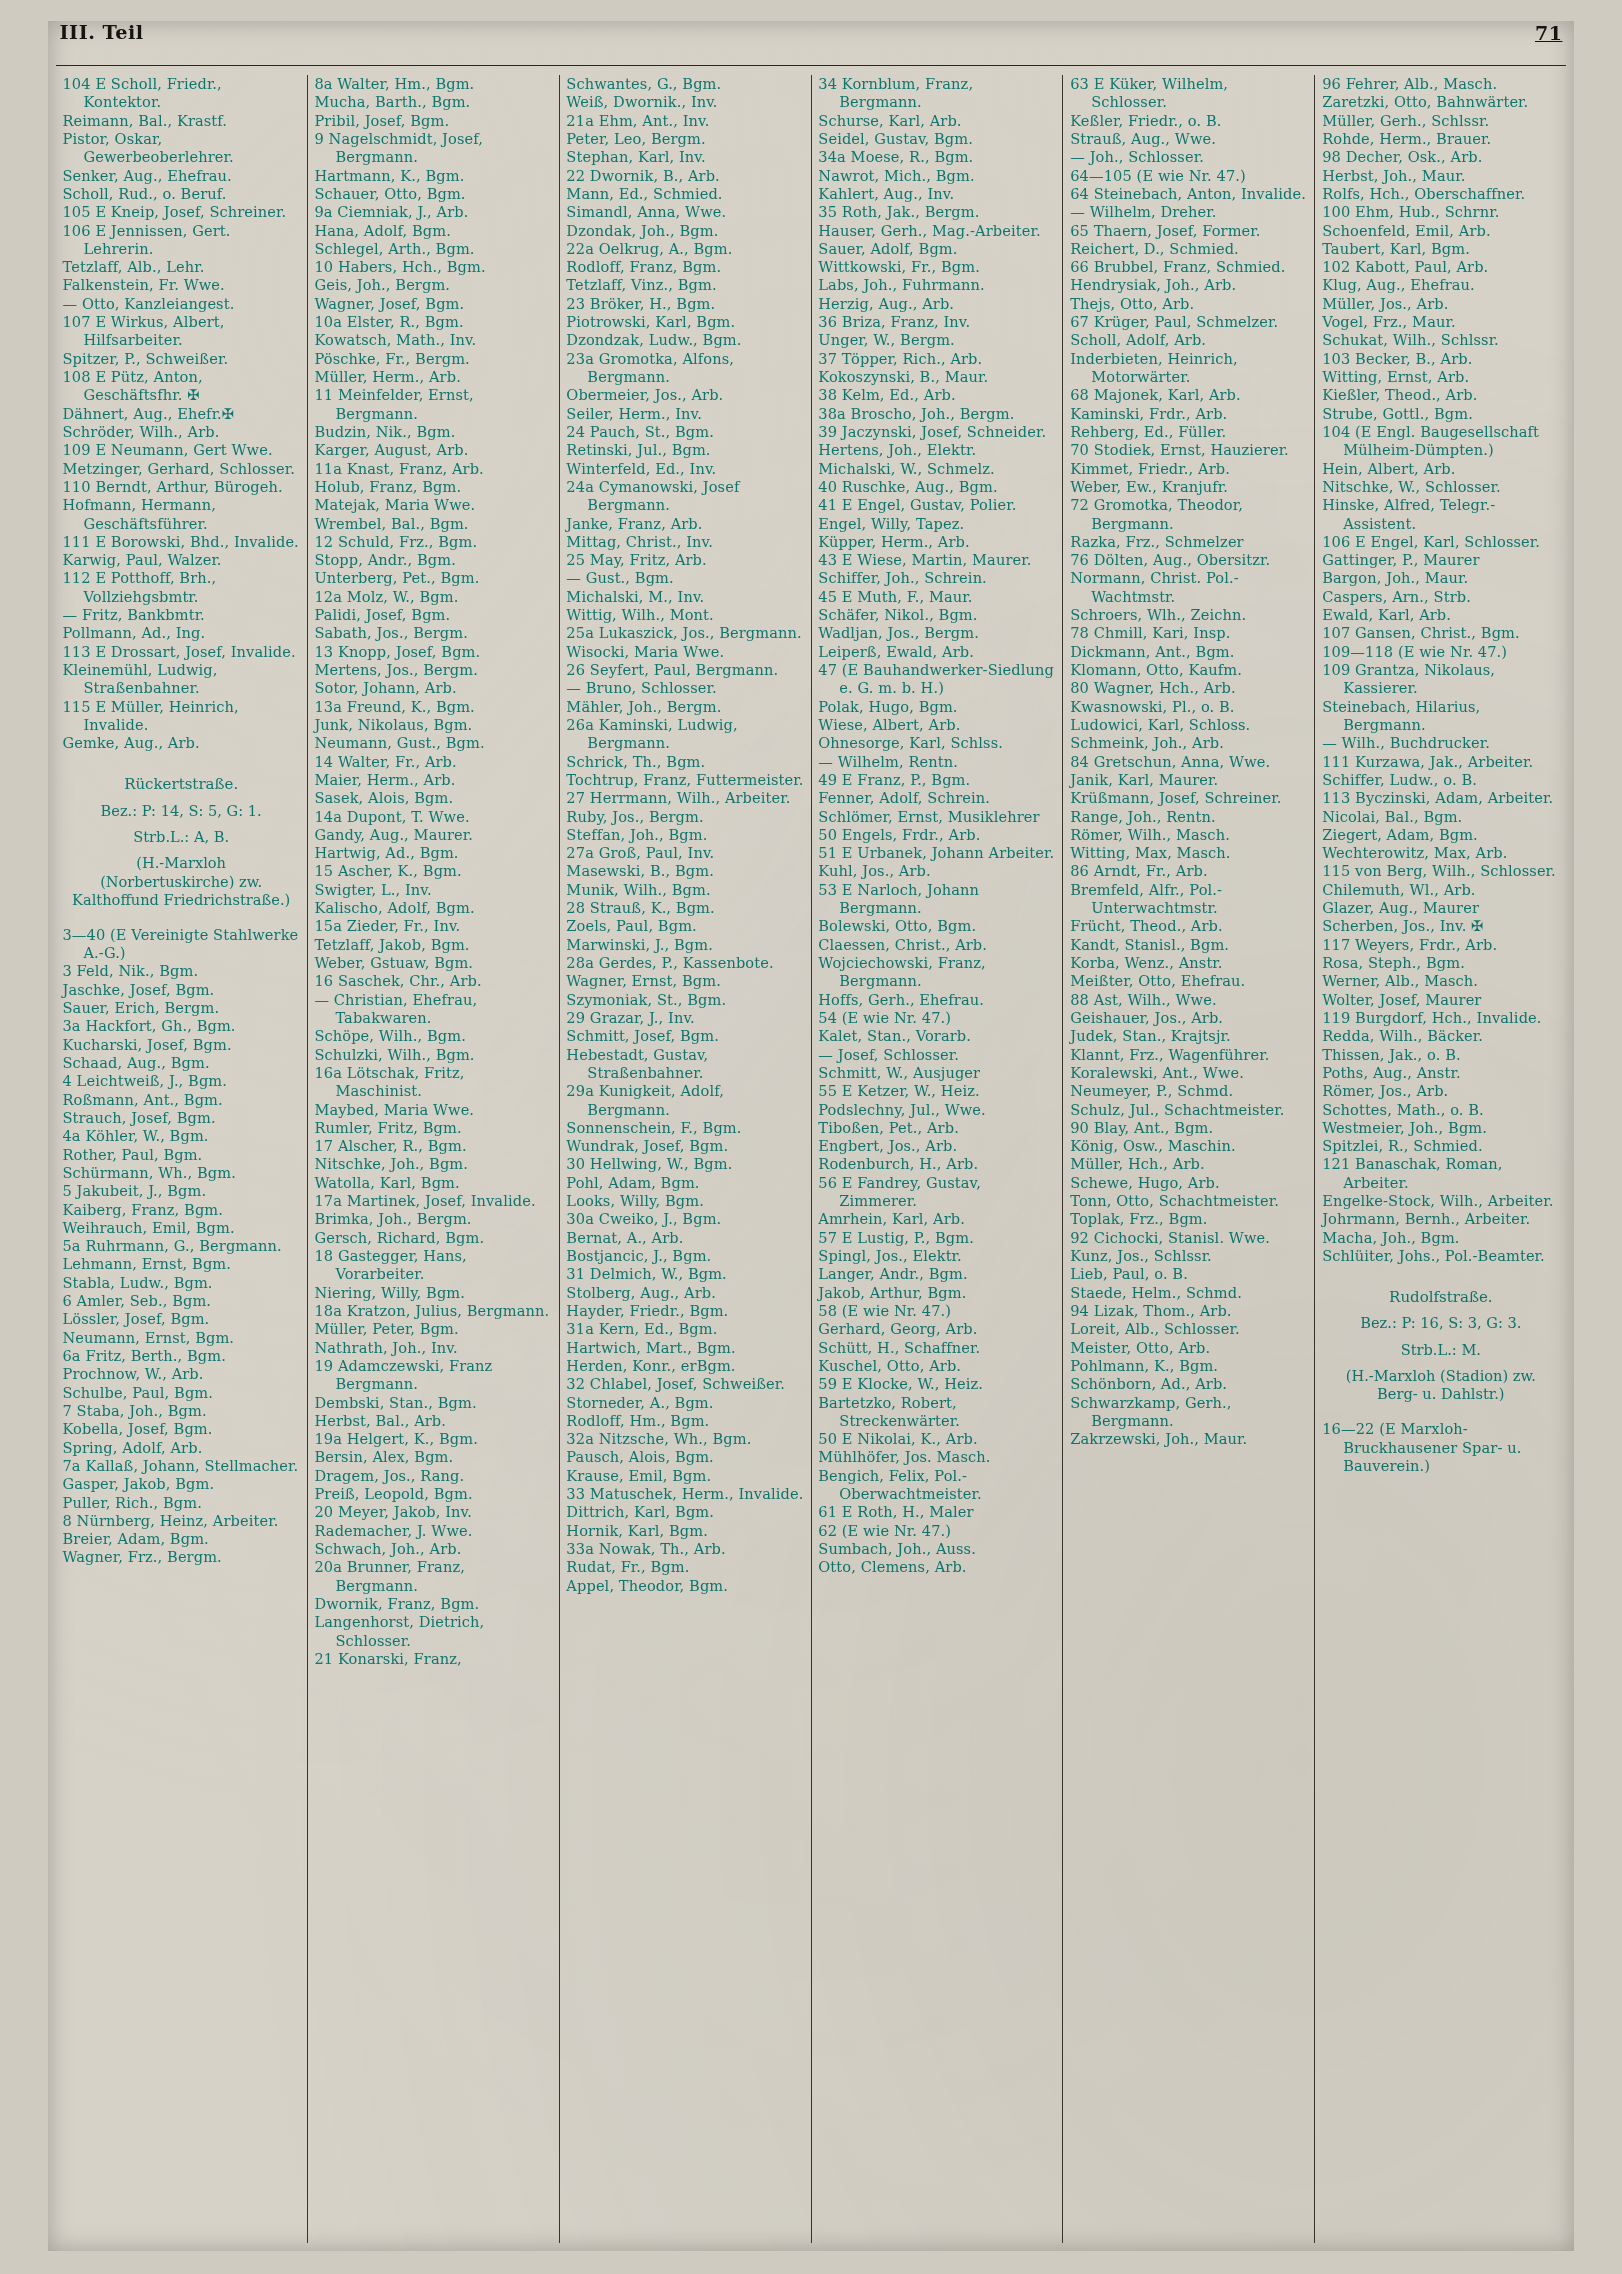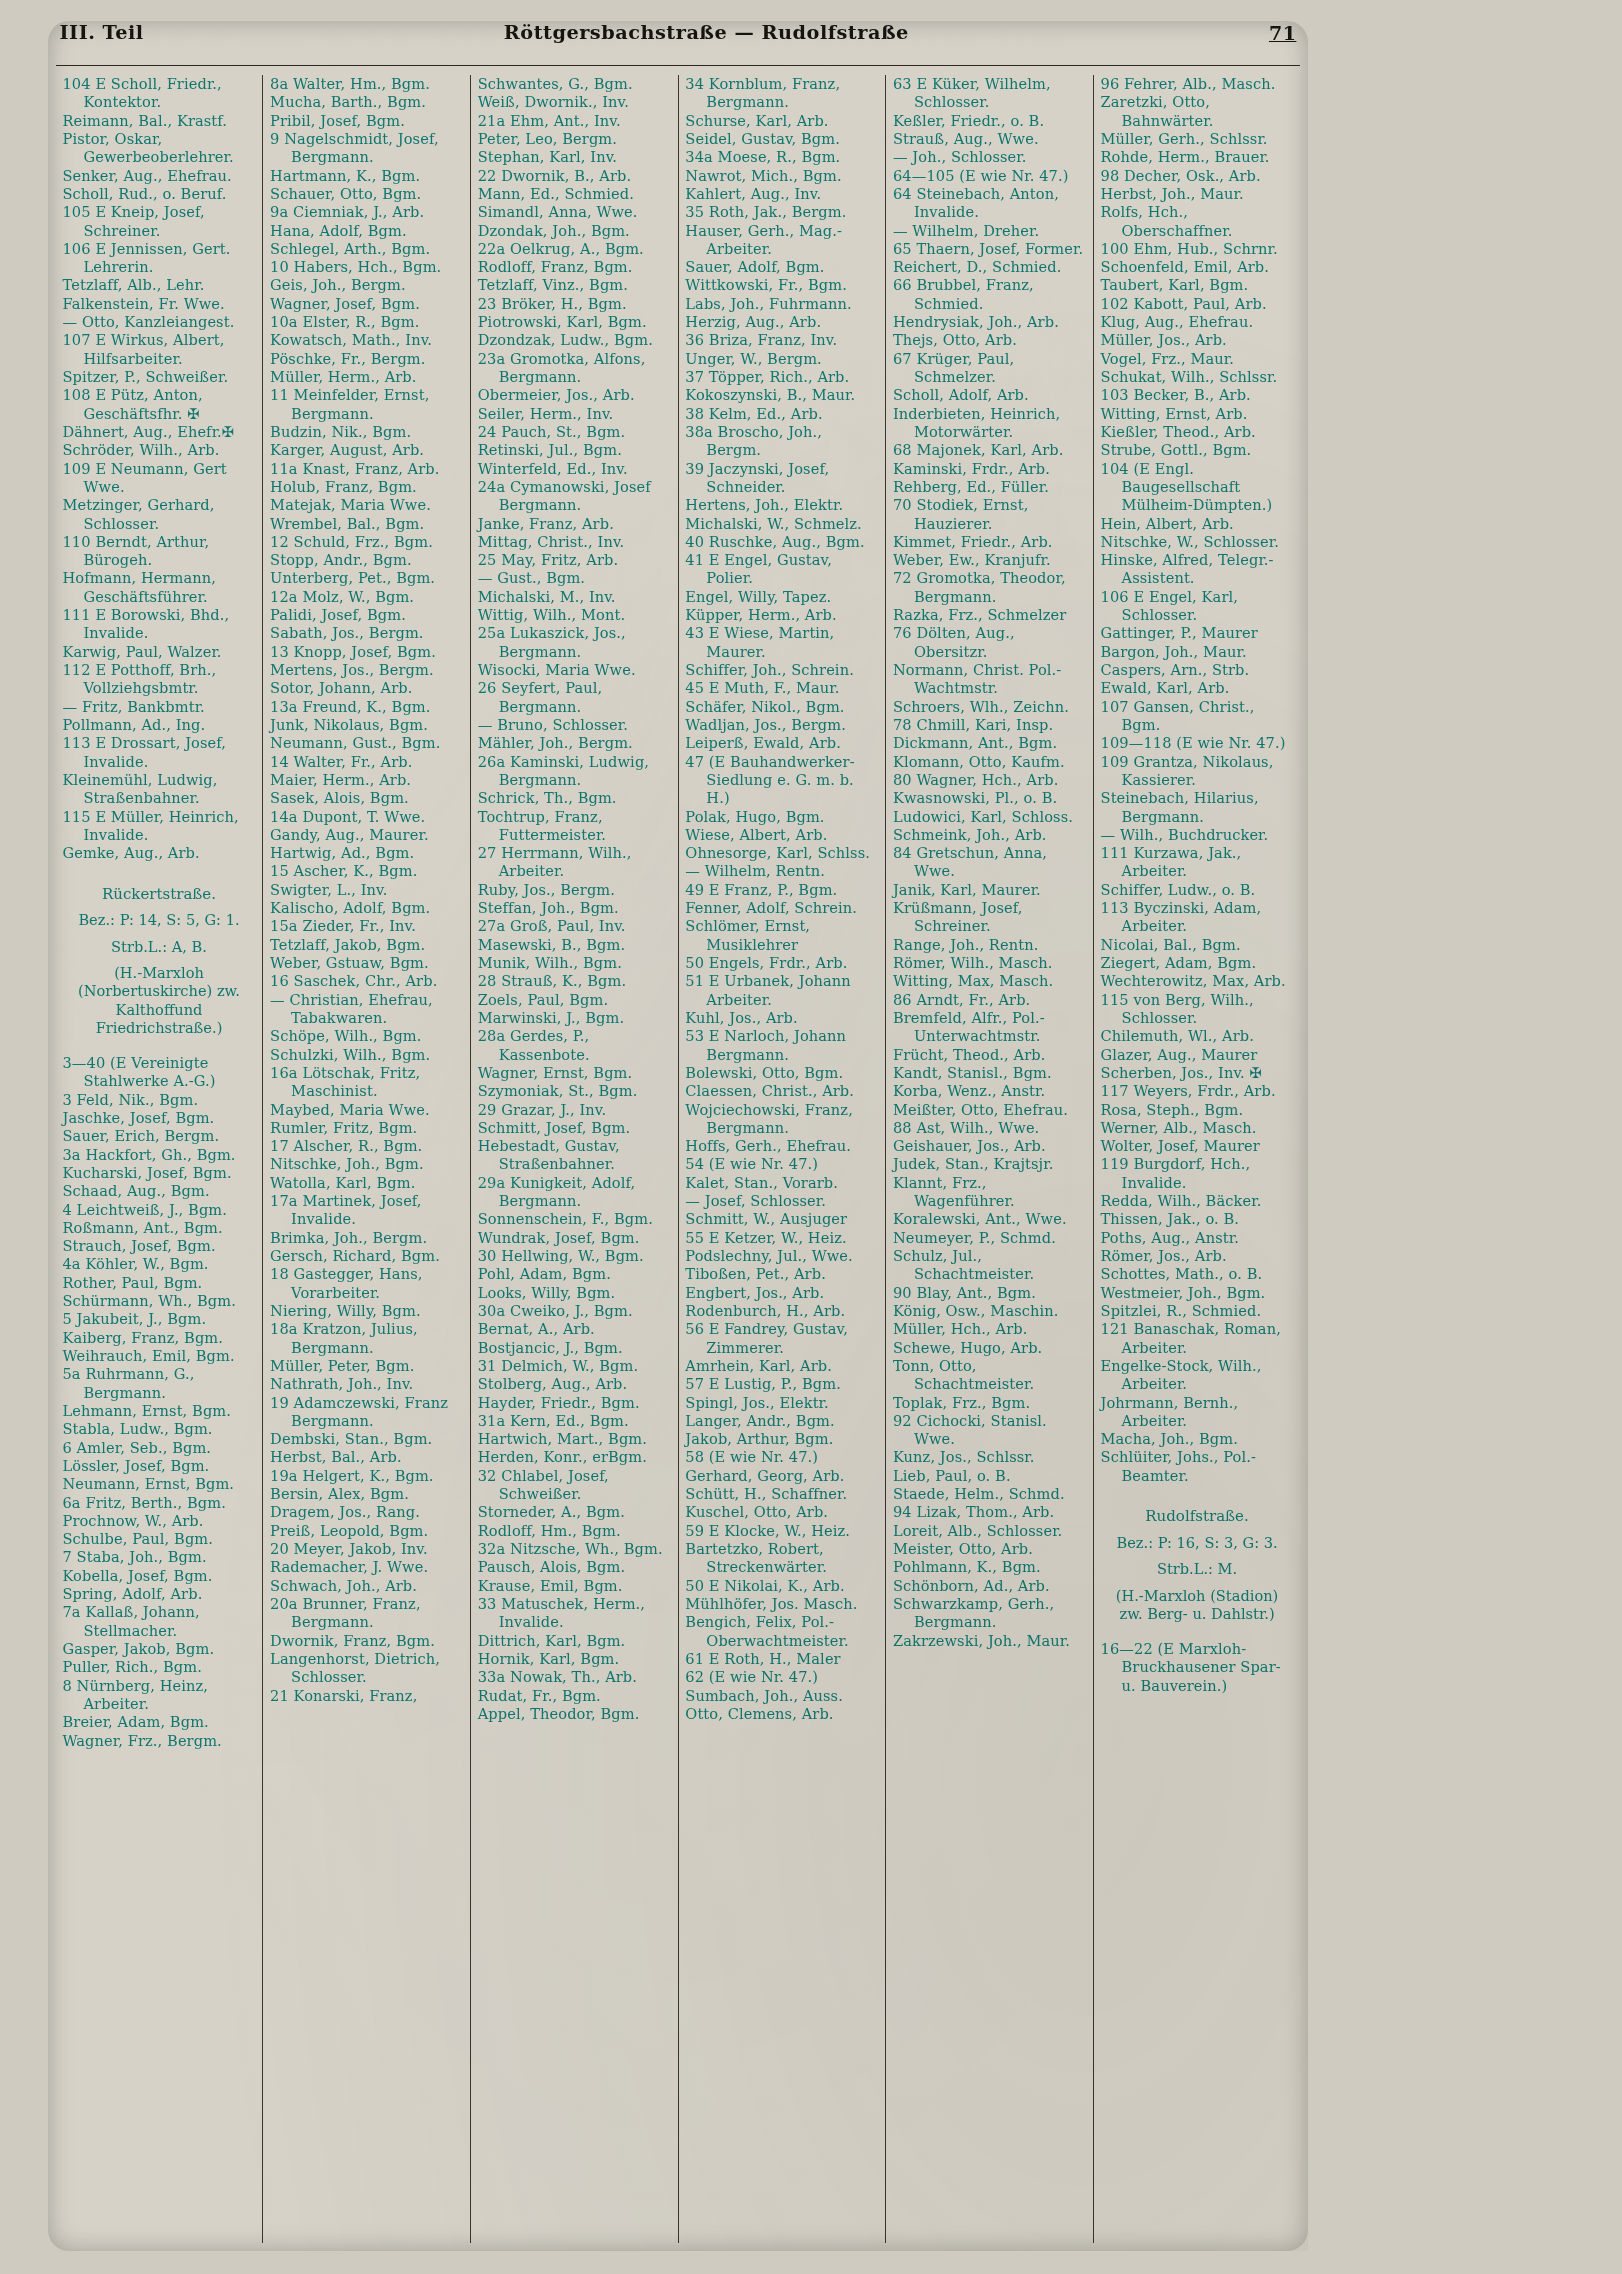--- a/index.html
+++ b/index.html
@@ -3,24 +3,23 @@
 <meta charset="utf-8">
 <style>
   html,body{margin:0;padding:0;background:#b8b5ab;}
   body{font-family:"DejaVu Serif", serif;}
   #page{
     width:1622px;height:2275px;position:relative;
     background:#cfcbc0;
     overflow:hidden;
   }
   #sheet{
-    position:absolute;left:48px;top:21px;width:1260px;height:2230px;
+    position:absolute;left:48px;top:21px;width:1526px;height:2230px;
     background:#d6d2c8;
     box-shadow:0 0 25px rgba(0,0,0,.25) inset;
-    border-radius:21px;
   }
   .hdr{
     position:absolute;left:0;top:0;width:100%;
     display:flex;align-items:flex-end;justify-content:space-between;
     font-size:20px;font-weight:bold;letter-spacing:0.5px;
     padding:0 11.6px;box-sizing:border-box;color:#16140f;
   }
   .hdr .mid{flex:1;text-align:center;}
   .rule{position:absolute;left:7.7px;right:7.7px;top:44px;border-top:1.9px solid #2a2620;}
   .cols{
@@ -67,21 +66,20 @@
   }
 </style>
 </head>
 <body>
 
 <div id="page">
   <div id="sheet">
 
     <div class="hdr">
       <span class="ttl">III. Teil</span>
-      <span class="mid ttl">Röttgersbachstraße   —   Rudolfstraße</span>
       <span class="pgnum">71</span>
     </div>
     <div class="rule"></div>
 
     <div class="cols">
       <div class="col">
           <p class="e">104 E Scholl, Friedr., Kontektor.</p>
           <p class="e">Reimann, Bal., Krastf.</p>
           <p class="e">Pistor, Oskar, Gewerbeoberlehrer.</p>
           <p class="e">Senker, Aug., Ehefrau.</p>

